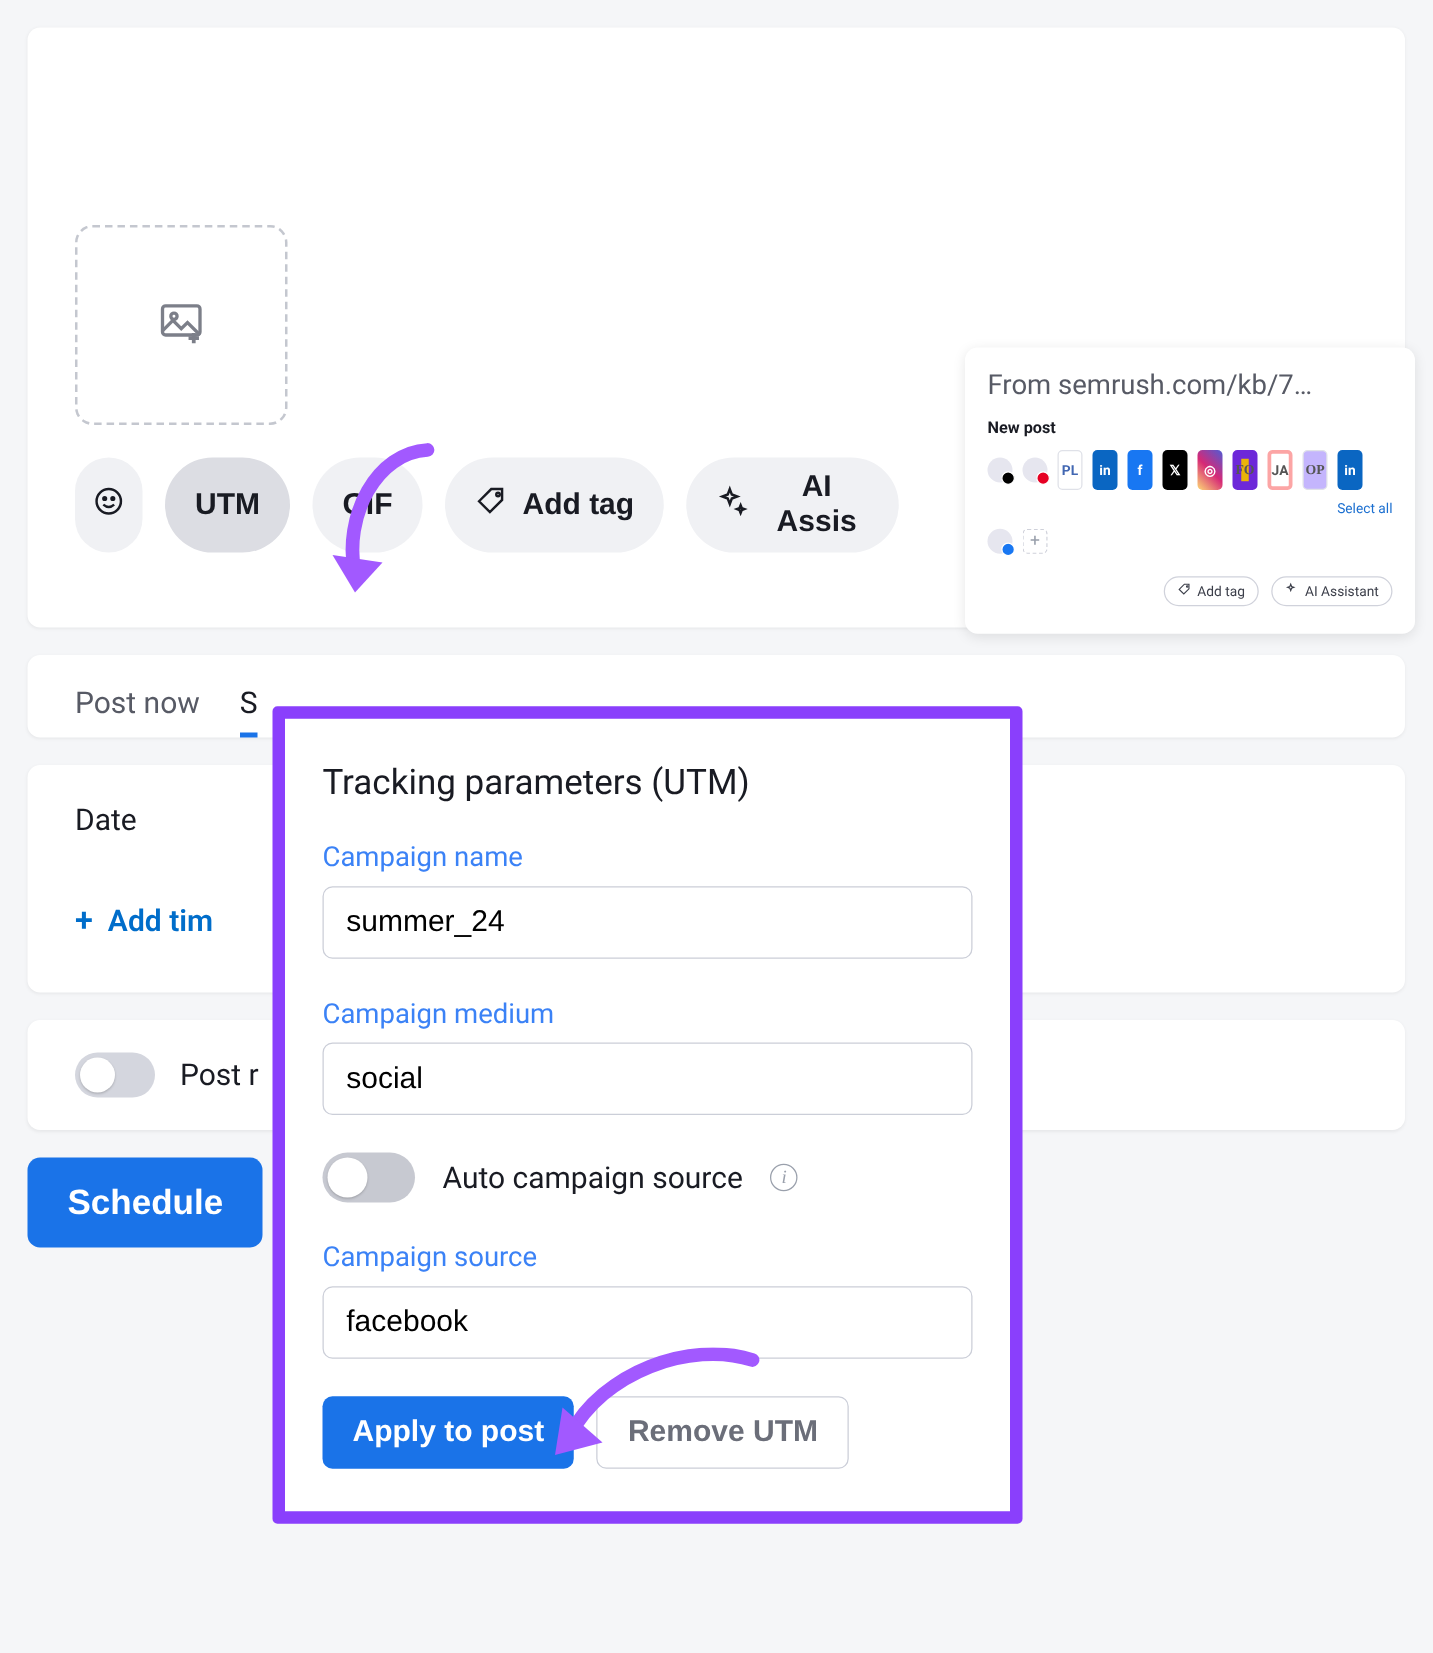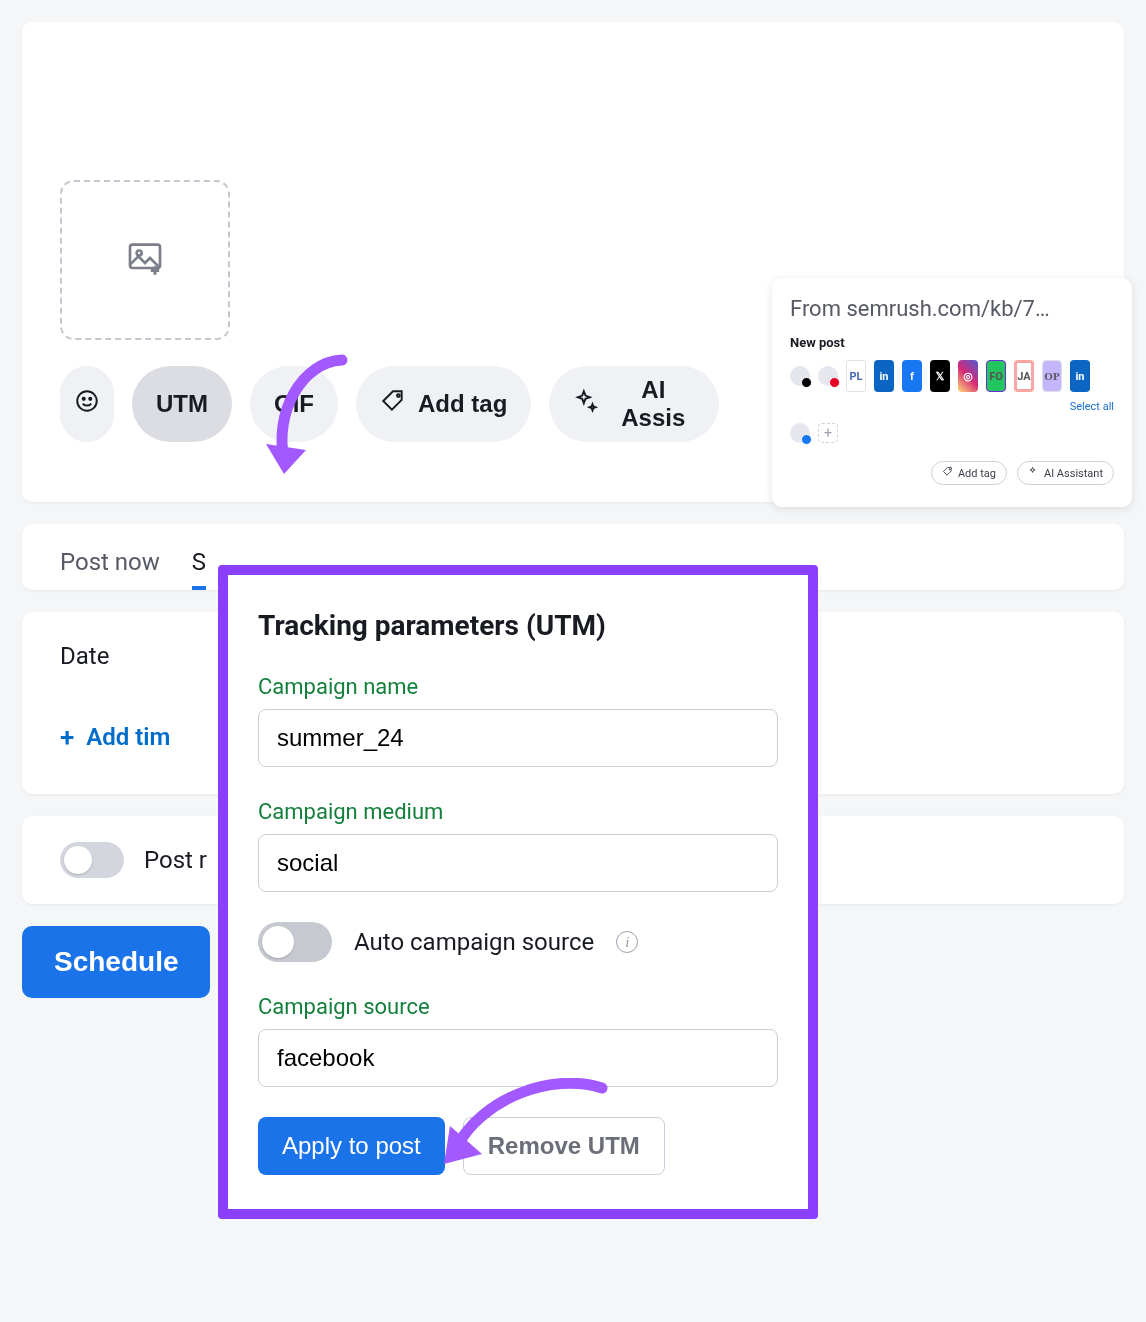--- a/index.html
+++ b/index.html
@@ -149,30 +149,30 @@
       position:absolute;
       left: 218px;
       top: 565px;
       width: 600px;
       background:#fff;
       border:10px solid #8a3ffc;
       border-radius:4px;
       padding: 34px 30px 34px;
       z-index: 50;
     }
-    .utm-title { font-size:28px; font-weight:700; margin-bottom:24px; }
-    .utm-label { font-size:22px; color:#15803d; margin-bottom:10px; margin-top:32px; }
+    .utm-title { font-size:28px; font-weight:400; margin-bottom:24px; }
+    .utm-label { font-size:22px; color:#3b82f6; margin-bottom:10px; margin-top:32px; }
     .utm-input {
       width:100%; border:1px solid #cbced8; border-radius:8px; font-size:24px; padding:14px 18px; background:#fff;
     }
     .utm-toggle-row { display:flex; align-items:center; gap:22px; margin-top:30px; margin-bottom:6px; }
     .utm-toggle-label { font-size:24px; }
     .info-i { width:22px; height:22px; border:1.5px solid #9aa0ac; border-radius:50%; font-style:italic; font-size:15px; color:#9aa0ac; display:inline-flex; align-items:center; justify-content:center; font-family: Georgia, serif; }
     .utm-btn-row { display:flex; gap:18px; margin-top:30px; }
-    .btn-primary { background:#1a73e8; color:#fff; border:none; border-radius:8px; font-size:24px; font-weight:400; padding:14px 24px; cursor:pointer; }
+    .btn-primary { background:#1a73e8; color:#fff; border:none; border-radius:8px; font-size:24px; font-weight:700; padding:14px 24px; cursor:pointer; }
     .btn-secondary { background:#fff; color:#6b6e79; border:1px solid #cbced8; border-radius:8px; font-size:24px; font-weight:600; padding:14px 24px; cursor:pointer; }
 
     
     .arrow1 { position:absolute; left:262px; top:352px; width:100px; height:130px; z-index:5; pointer-events:none; }
     .arrow2 { position:absolute; left:432px; top:1078px; width:180px; height:100px; z-index:60; pointer-events:none; }
   </style>
 </head>
 <body>
 
 
@@ -234,21 +234,21 @@
         <span class="badge" style="background:#000"></span>
       </span>
     <span class="np-dot generic">
         <span class="badge" style="background:#e60023"></span>
       </span>
     <span class="np-sq" style="background:#fff; color:#4267B2; border:1px solid #dfe1e8;">PL</span>
     <span class="np-sq" style="background:#0a66c2;">in</span>
     <span class="np-sq" style="background:#1877f2;">f</span>
     <span class="np-sq" style="background:#000;">𝕏</span>
     <span class="np-sq" style="background:linear-gradient(45deg,#feda75,#d62976,#4f5bd5);">◎</span>
-    <span class="np-sq" style="background:#22c55e; color:#555; border:1px solid #6d28d9;">FO</span>
+    <span class="np-sq" style="background:#eab308; color:#555; border:7px solid #6d28d9;font-family:Liberation Serif, serif;">FO</span>
     <span class="np-sq" style="background:#fff; color:#555; border:3px solid #fca5a5;">JA</span>
     <span class="np-sq" style="background:#c4b5fd; color:#555; border:1px solid #dfe1e8;font-family:Liberation Serif, serif;">OP</span>
     <span class="np-sq" style="background:#0a66c2;">in</span>
     <span class="select-all">Select all</span>
   </div>
   <div class="np-icons" style="margin-bottom:14px;">
     <span class="np-dot generic">
         <span class="badge" style="background:#1877f2"></span>
       </span>
     <span style="width:20px;height:20px;border:1px dashed #cfd1da;border-radius:4px;display:inline-flex;align-items:center;justify-content:center;color:#9aa0ac;font-size:14px;">+</span>

